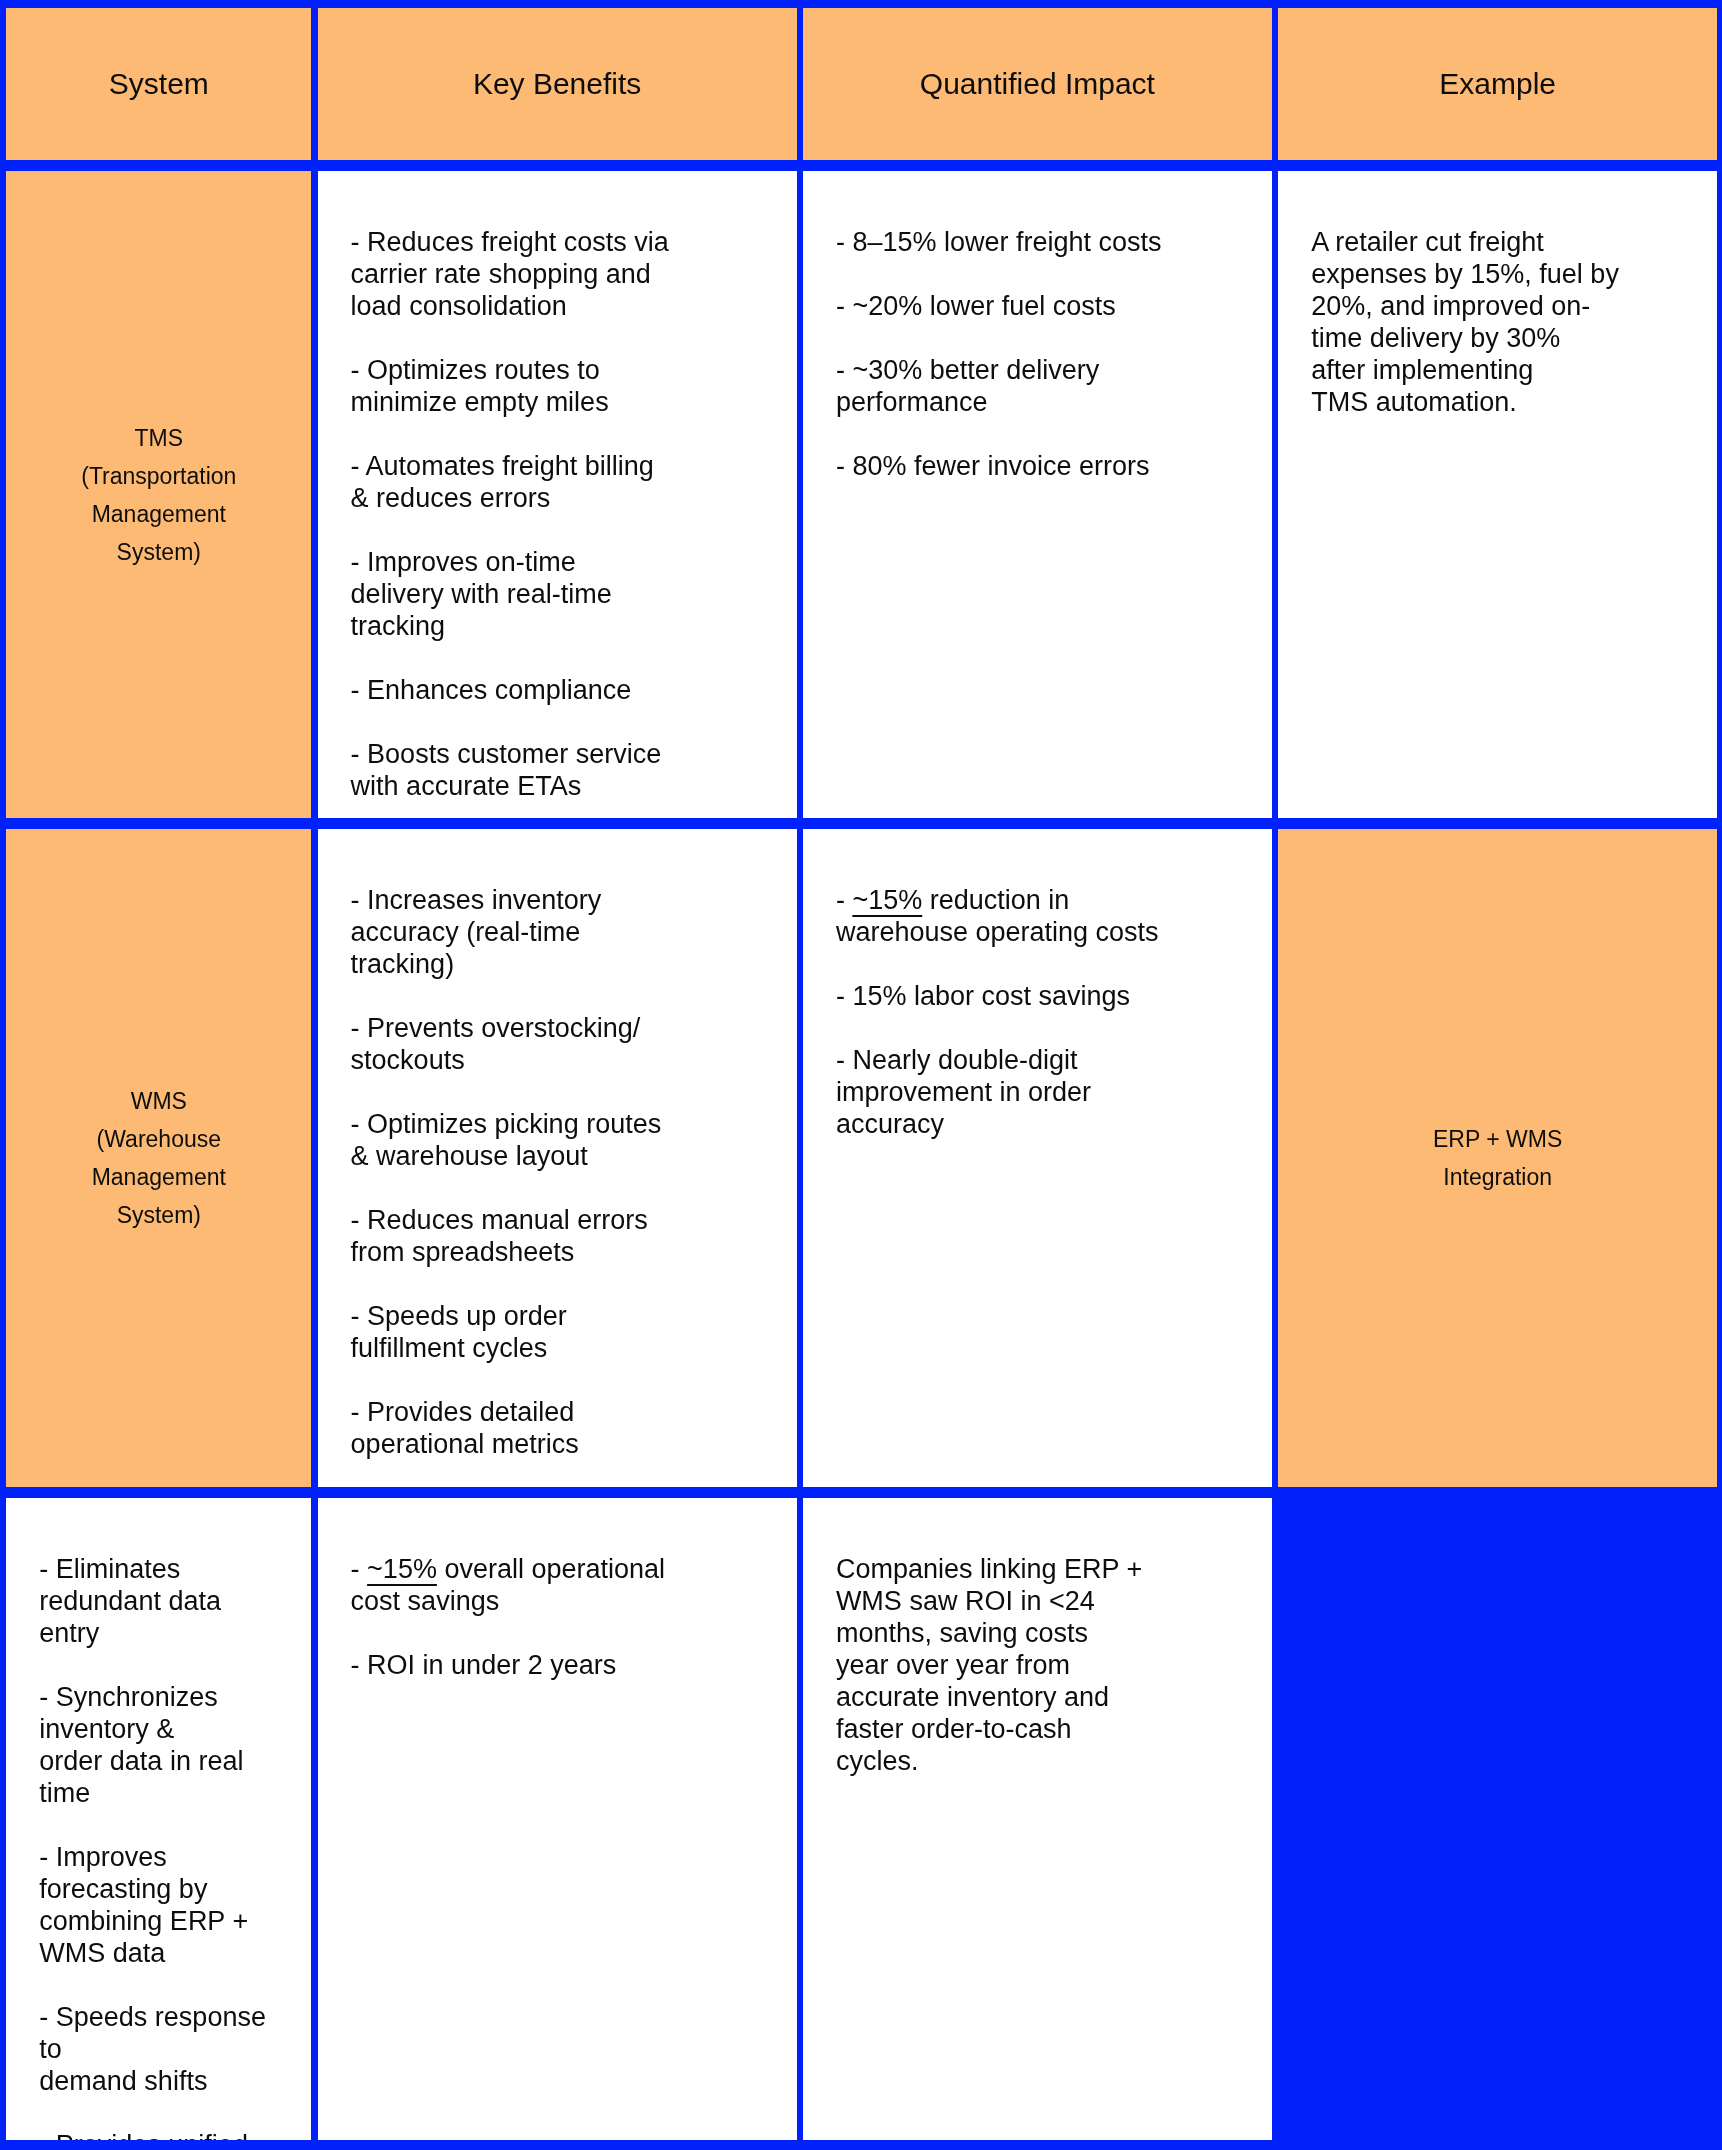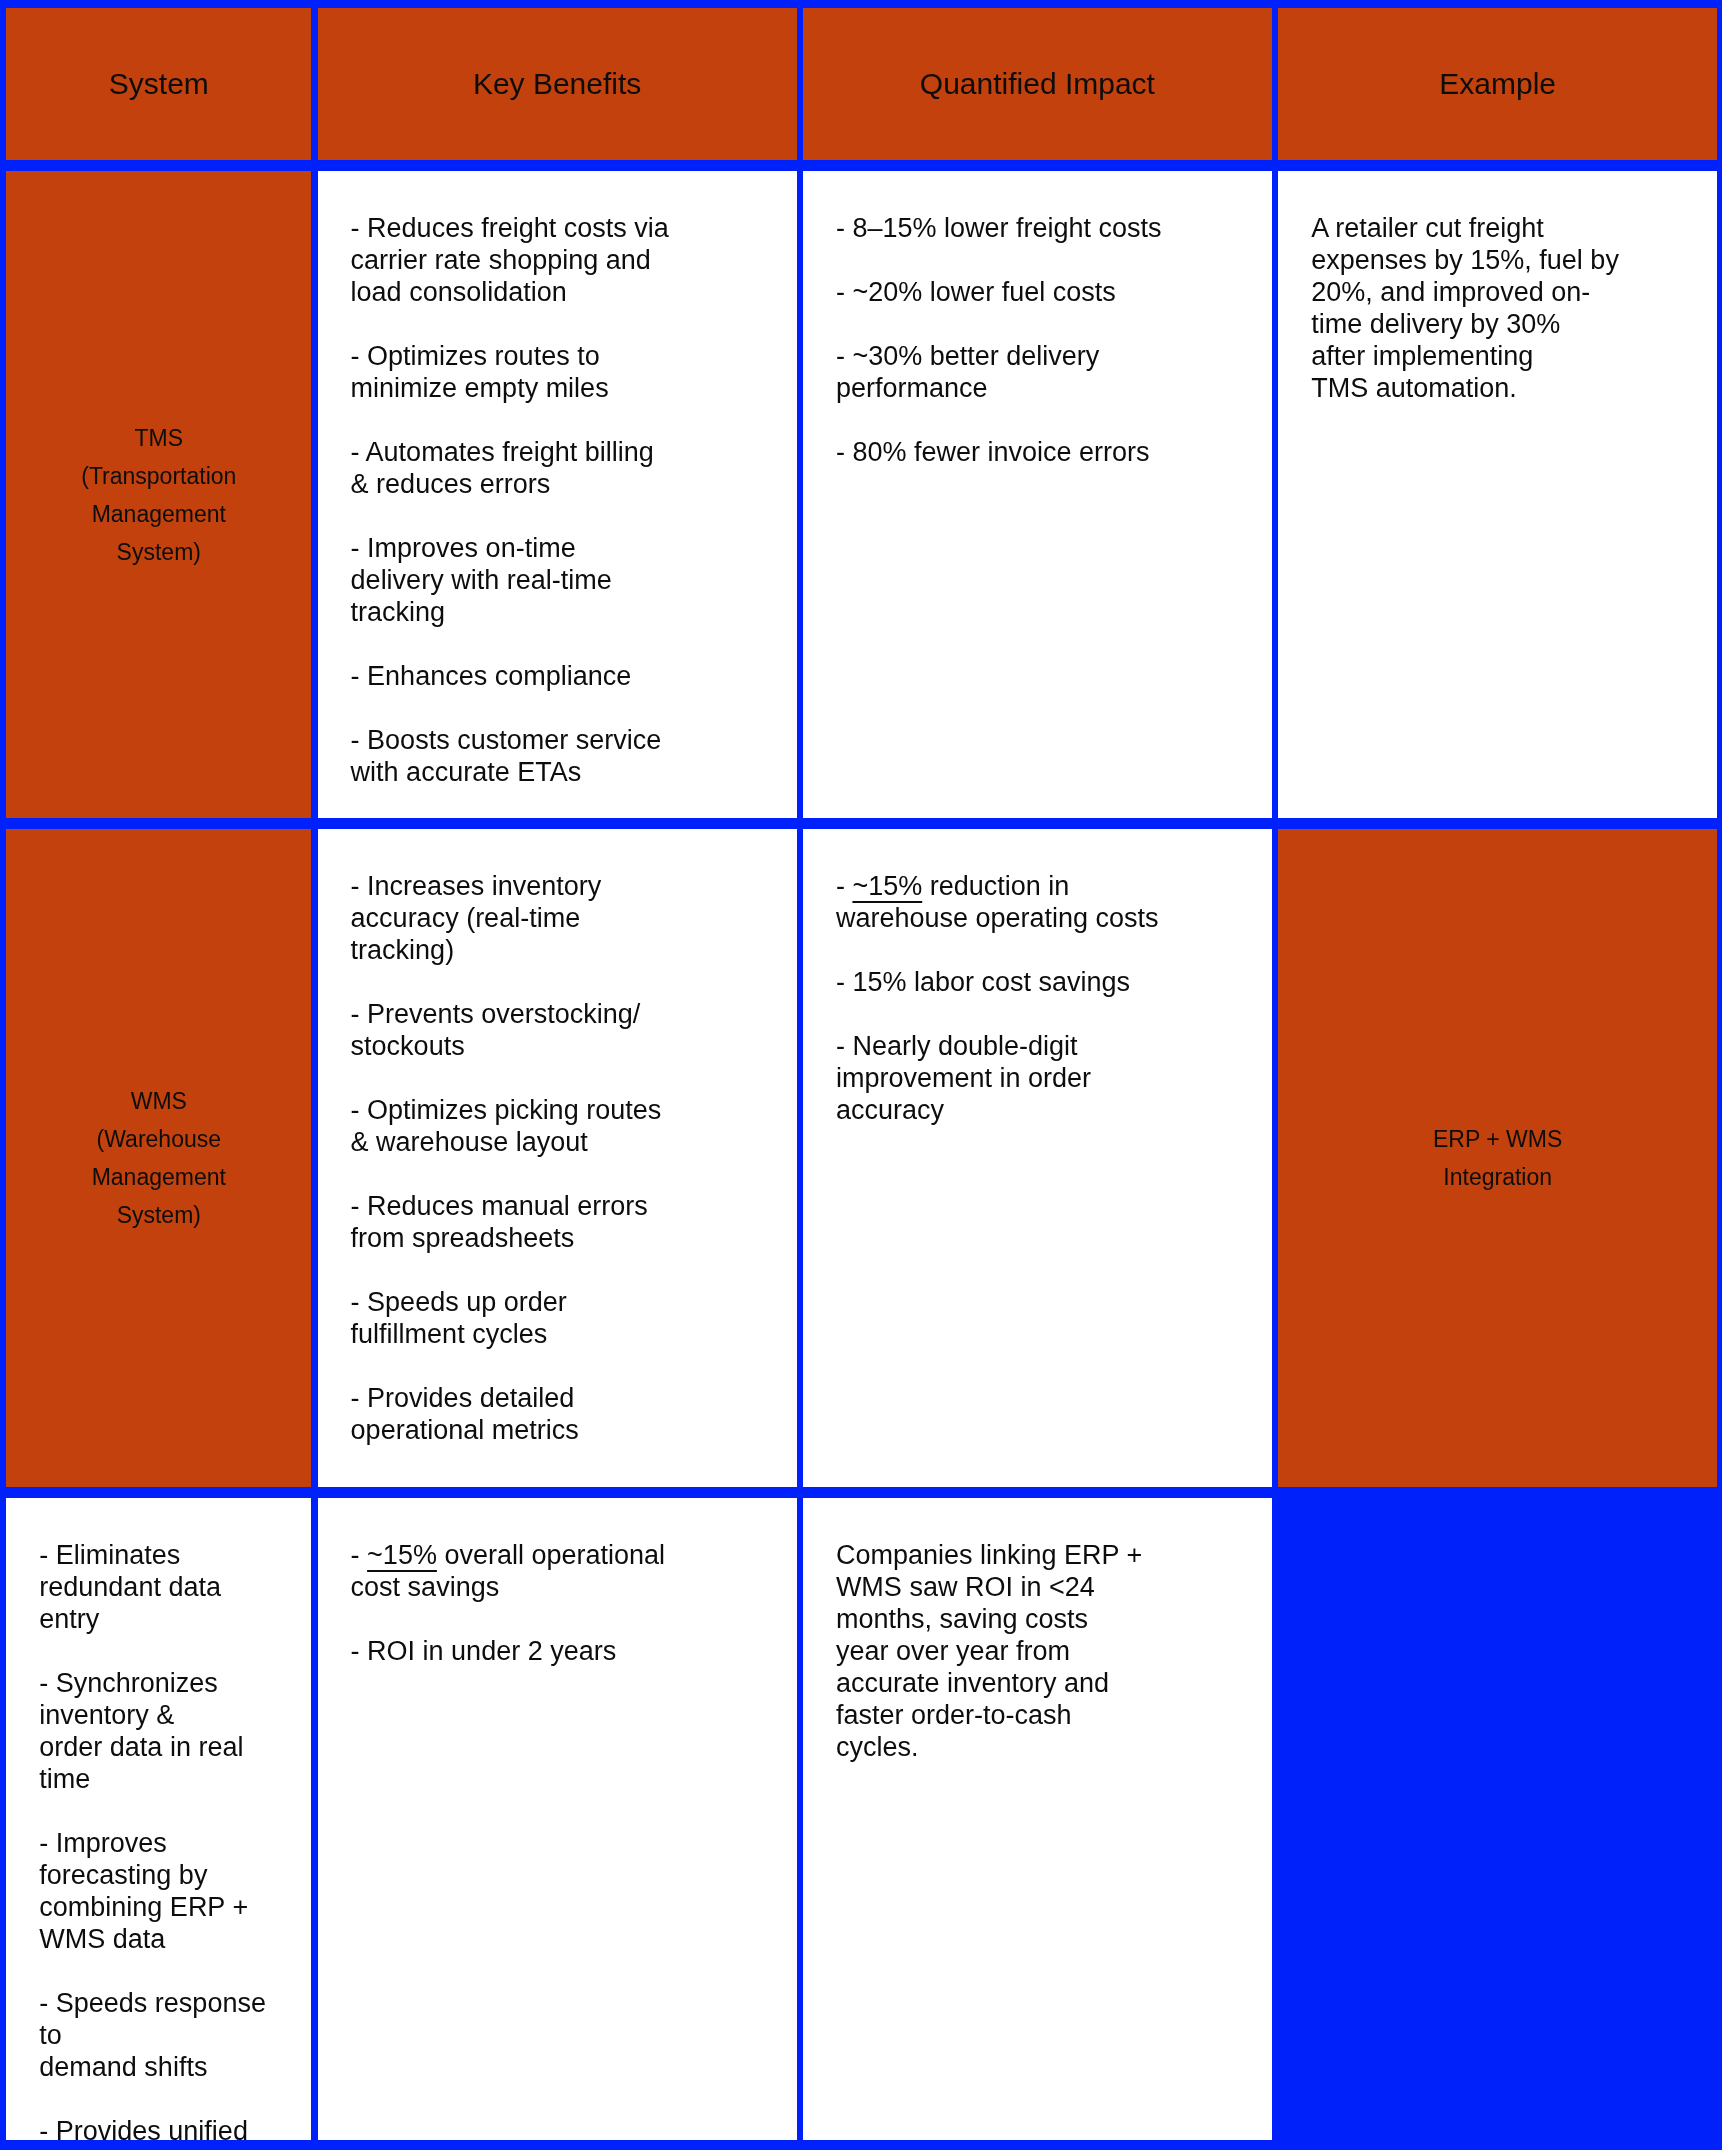--- a/index.html
+++ b/index.html
@@ -21,37 +21,37 @@
     row-gap: 11px;
     padding: 8px 4.8px 9.5px 6.3px;
     box-sizing: border-box;
   }
   .cell {
     background: #ffffff;
     box-sizing: border-box;
     overflow: hidden;
   }
   .head, .sys {
-    background: #c2410c;
+    background: #fdba74;
     display: flex;
     align-items: center;
     justify-content: center;
     text-align: center;
   }
   .head {
     font-size: 30px;
     line-height: 36px;
   }
   .sys {
     font-size: 23px;
     line-height: 38px;
     white-space: pre-line;
   }
   .body-cell {
-    padding: 41px 33px 32px 33px;
+    padding: 55px 33px 32px 33px;
     font-size: 27px;
     line-height: 32px;
   }
   .body-cell p {
     margin: 0 0 32px 0;
     white-space: pre-line;
   }
   .body-cell p:last-child {
     margin-bottom: 0;
   }

